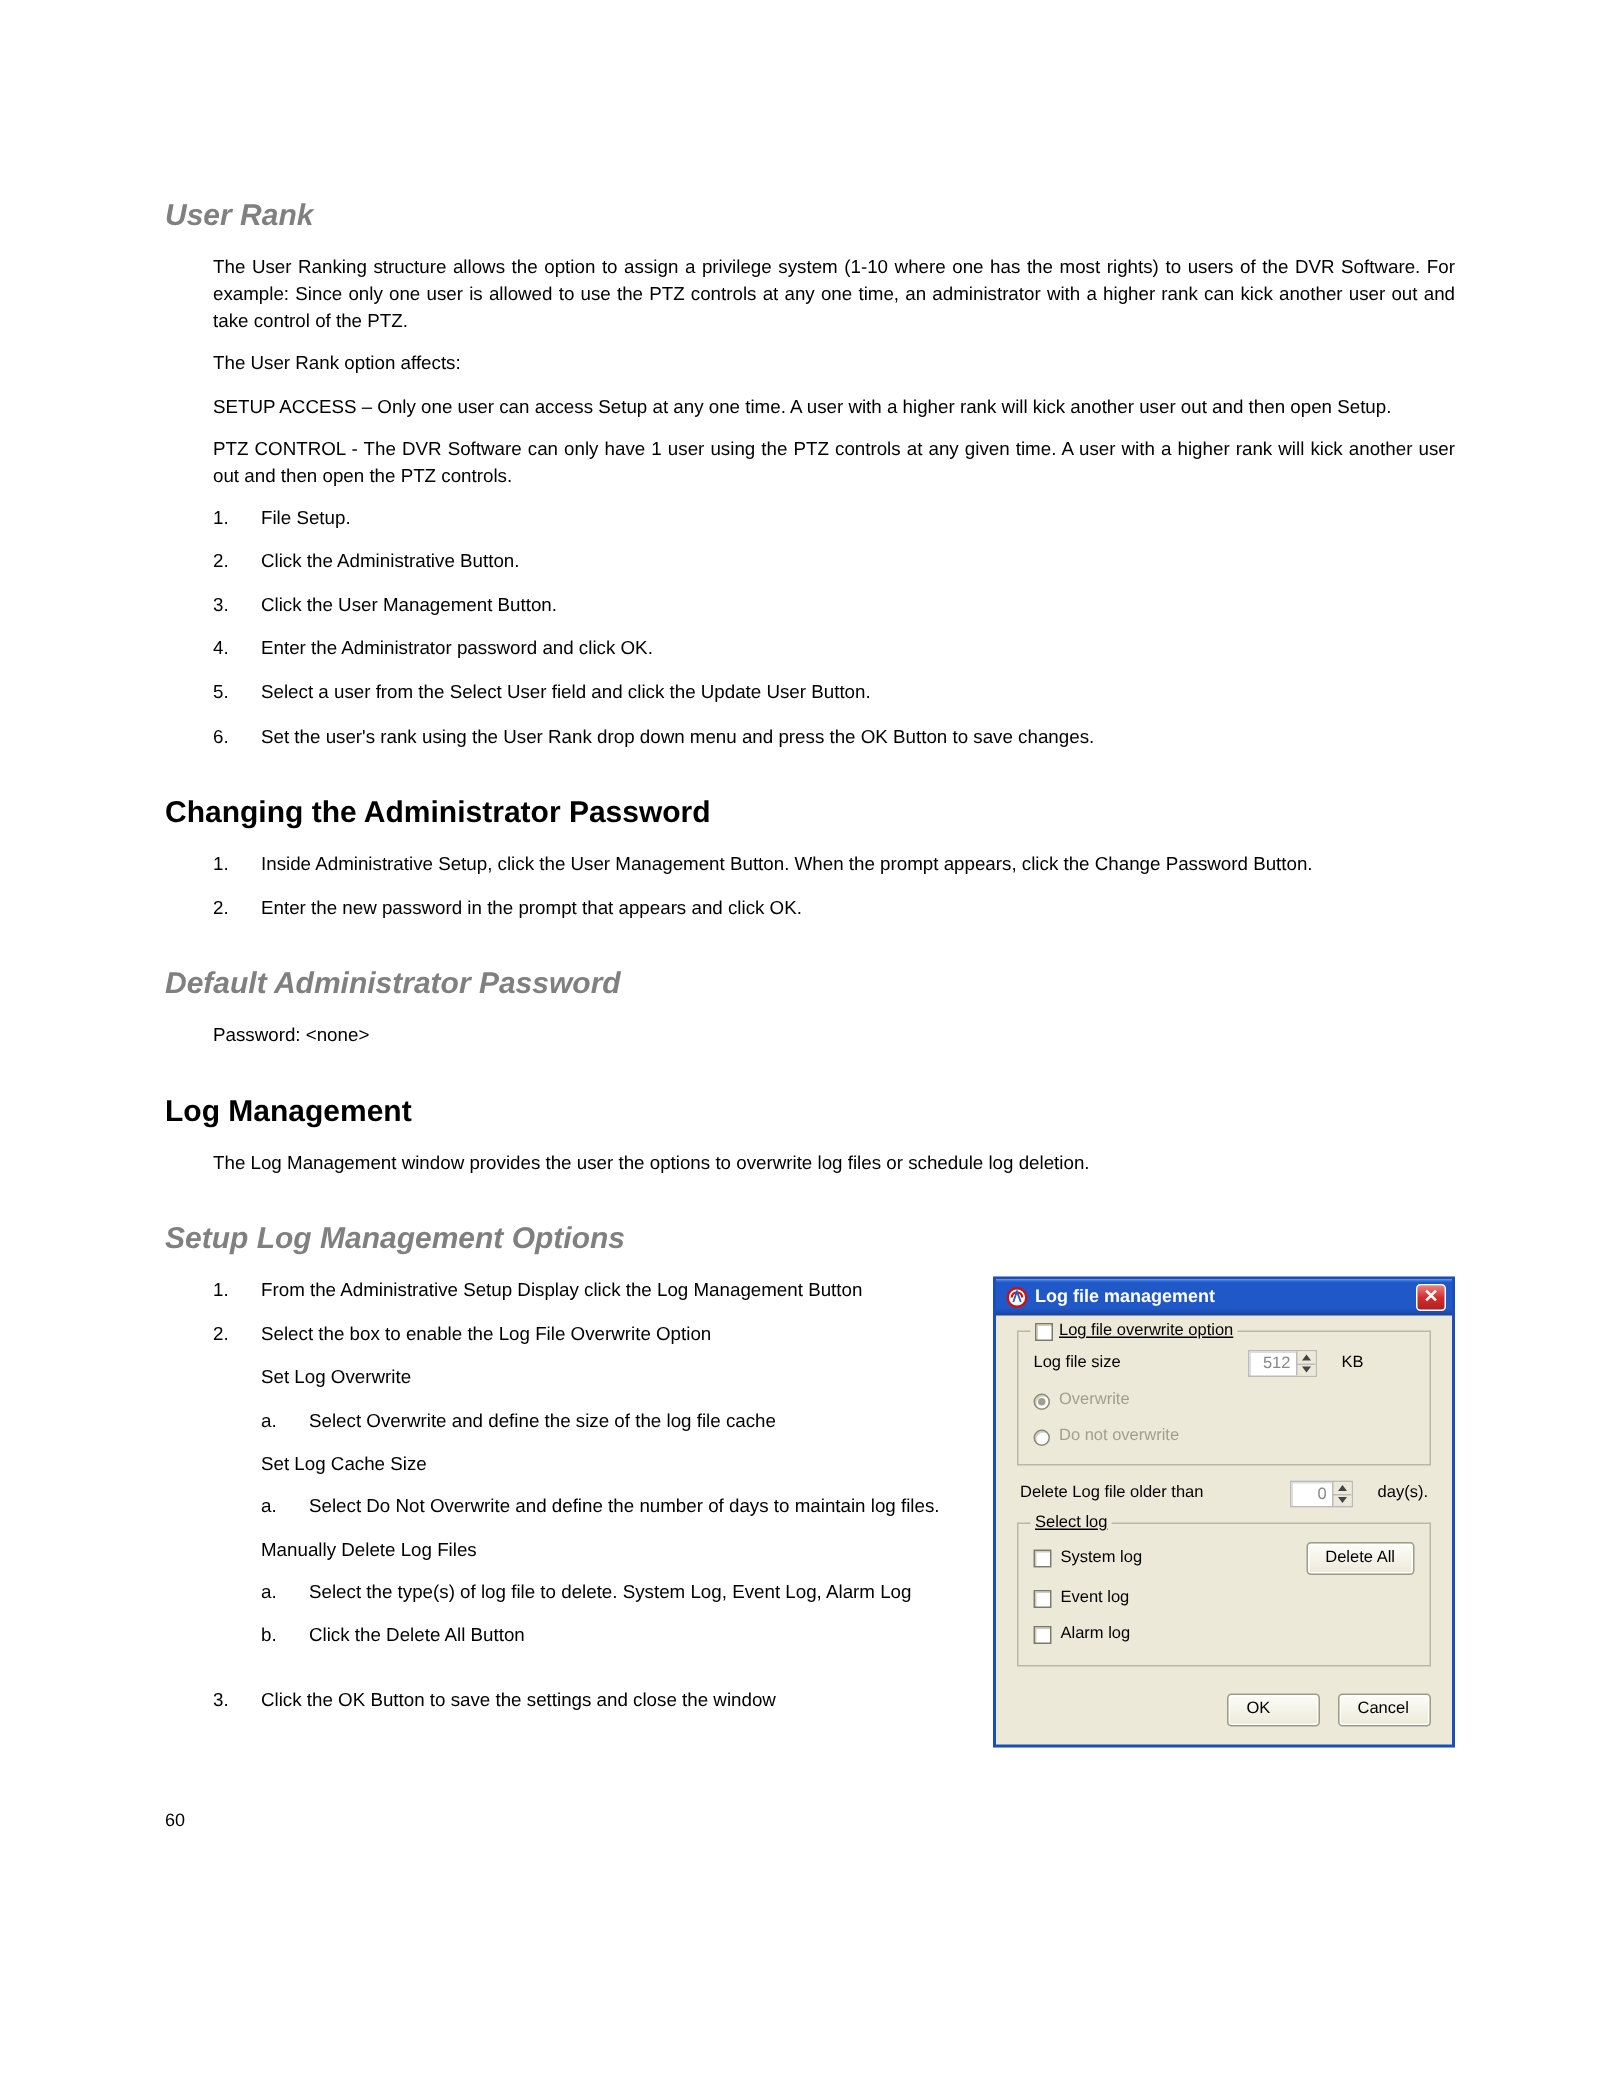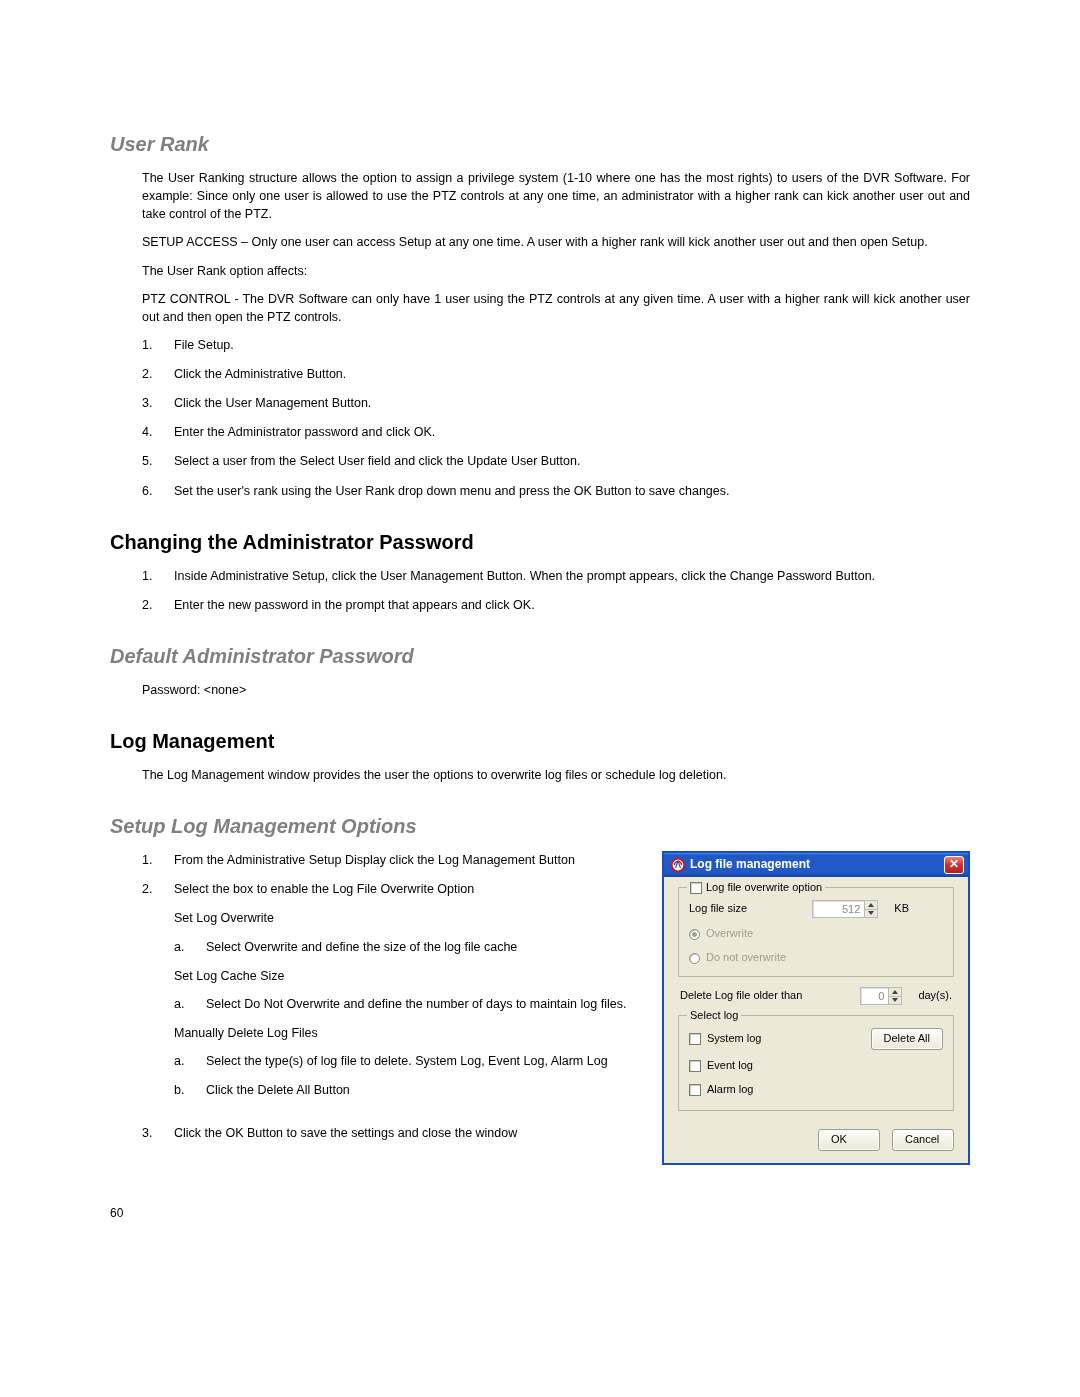--- a/index.html
+++ b/index.html
@@ -76,31 +76,31 @@
     .groupbox {
       border: 1px solid #b8b8a8;
       position: relative;
       padding: 12px 10px 10px 10px;
       margin-bottom: 10px;
     }
     .groupbox .legend {
       position: absolute; top: -8px; left: 8px;
       background: #ece9d8; padding: 0 3px;
       font-size: 11px;
-      display: flex; align-items: center; gap: 4px;
+      display: flex; align-items: center; gap: 4px; text-decoration: underline;
     }
     .legend .chk {
       width: 12px; height: 12px; border: 1px solid #7a7a66; background: #fff;
       box-shadow: inset 1px 1px 0 #cfcfbf;
     }
     .row { display: flex; align-items: center; margin-bottom: 8px; }
     .row-lbl { flex: 0 0 auto; }
     .row-gap { flex: 1; }
     .spinner {
-      width: 66px; height: 18px; display: flex; border: 1px solid #bbb; background:#fff;
+      width: 46px; height: 18px; display: flex; border: 1px solid #bbb; background:#fff;
       box-shadow: inset 1px 1px 0 #ddd;
     }
     .spinner .spin-val {
       flex: 1; text-align: right; padding: 0 4px; color: #888; line-height: 16px;
     }
     .spinner .spin-btns { width: 13px; display: flex; flex-direction: column; }
     .spinner .spin-btn {
       flex:1; border-left: 1px solid #bbb; background:#ece9d8;
       display:flex; align-items:center; justify-content:center;
     }
@@ -126,22 +126,22 @@
     }
     .page-num { margin-top: 40px; font-size: 12px; }
   </style>
 </head>
 <body>
 
 <div class="section">
   <div class="h-italic">User Rank</div>
   <div class="body-indent">
     <div class="para">The User Ranking structure allows the option to assign a privilege system (1-10 where one has the most rights) to users of the DVR Software.  For example: Since only one user is allowed to use the PTZ controls at any one time, an administrator with a higher rank can kick another user out and take control of the PTZ.</div>
+    <div class="para">The User Rank option affects:</div>
     <div class="para">SETUP ACCESS – Only one user can access Setup at any one time.  A user with a higher rank will kick another user out and then open Setup.</div>
-    <div class="para">The User Rank option affects:</div>
     <div class="para">PTZ CONTROL - The DVR Software can only have 1 user using the PTZ controls at any given time.  A user with a higher rank will kick another user out and then open the PTZ controls.</div>
   </div>
   <div class="ol-wrap">
     <div class="ol-row">
         <div class="ol-num">1.</div>
         <div class="ol-txt">File Setup.</div>
       </div>
     <div class="ol-row">
         <div class="ol-num">2.</div>
         <div class="ol-txt">Click the Administrative Button.</div>

